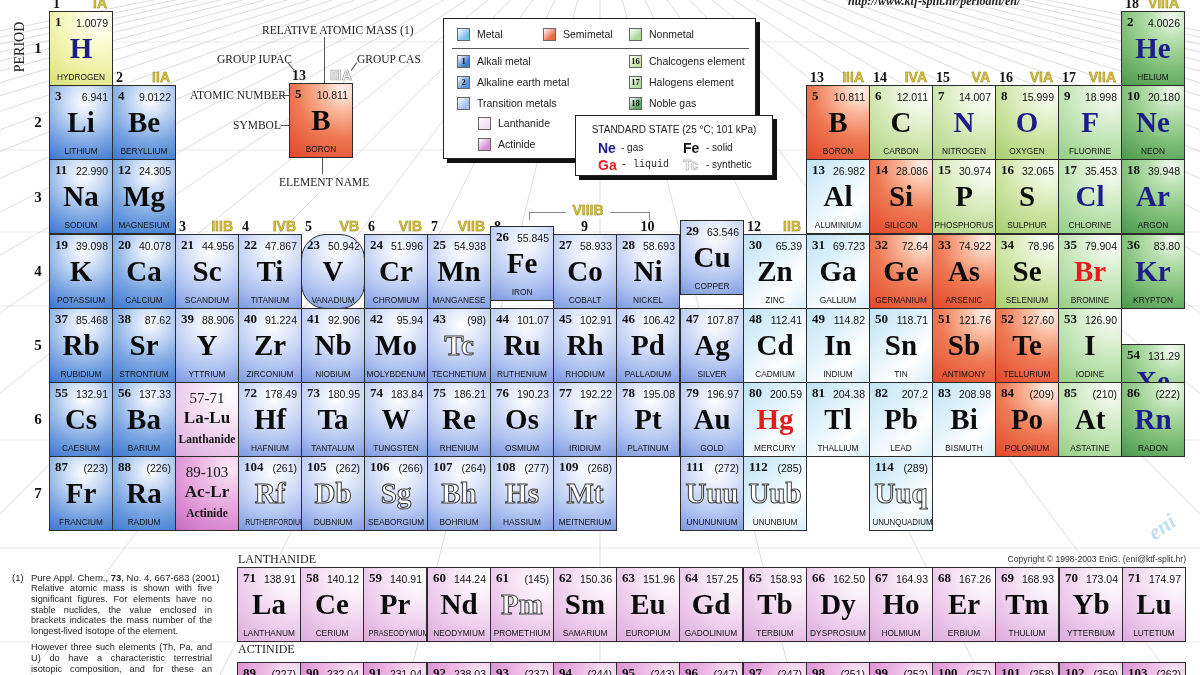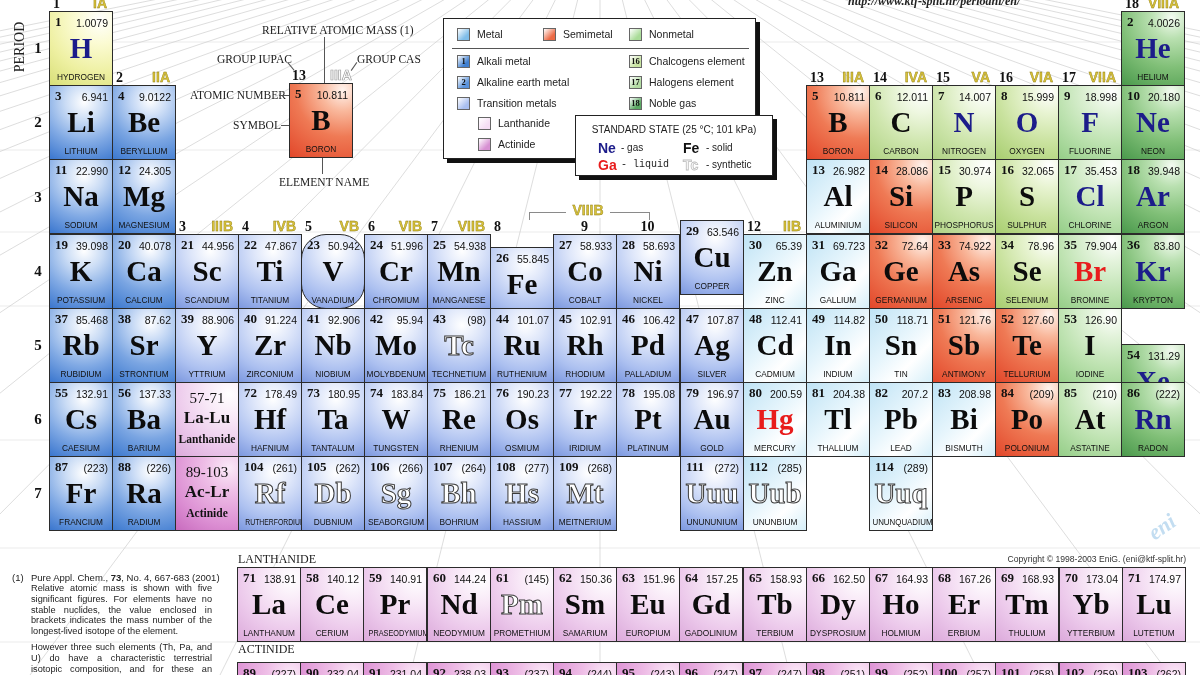--- a/index.html
+++ b/index.html
@@ -450,21 +450,21 @@
       <span class="mass">51.996</span>
       <span class="sym">Cr</span>
       <span class="ename">CHROMIUM</span>
     </div>
     <div class="cell cat-transition st-solid" style="left: 427px; top: 234px;">
       <span class="num">25</span>
       <span class="mass">54.938</span>
       <span class="sym">Mn</span>
       <span class="ename">MANGANESE</span>
     </div>
-    <div class="cell cat-transition st-solid" style="left: 490px; top: 247px;">
+    <div class="cell cat-transition st-solid" style="left: 490px; top: 226px;">
       <span class="num">26</span>
       <span class="mass">55.845</span>
       <span class="sym">Fe</span>
       <span class="ename">IRON</span>
     </div>
     <div class="cell cat-transition st-solid" style="left: 553px; top: 234px;">
       <span class="num">27</span>
       <span class="mass">58.933</span>
       <span class="sym">Co</span>
       <span class="ename">COBALT</span>

